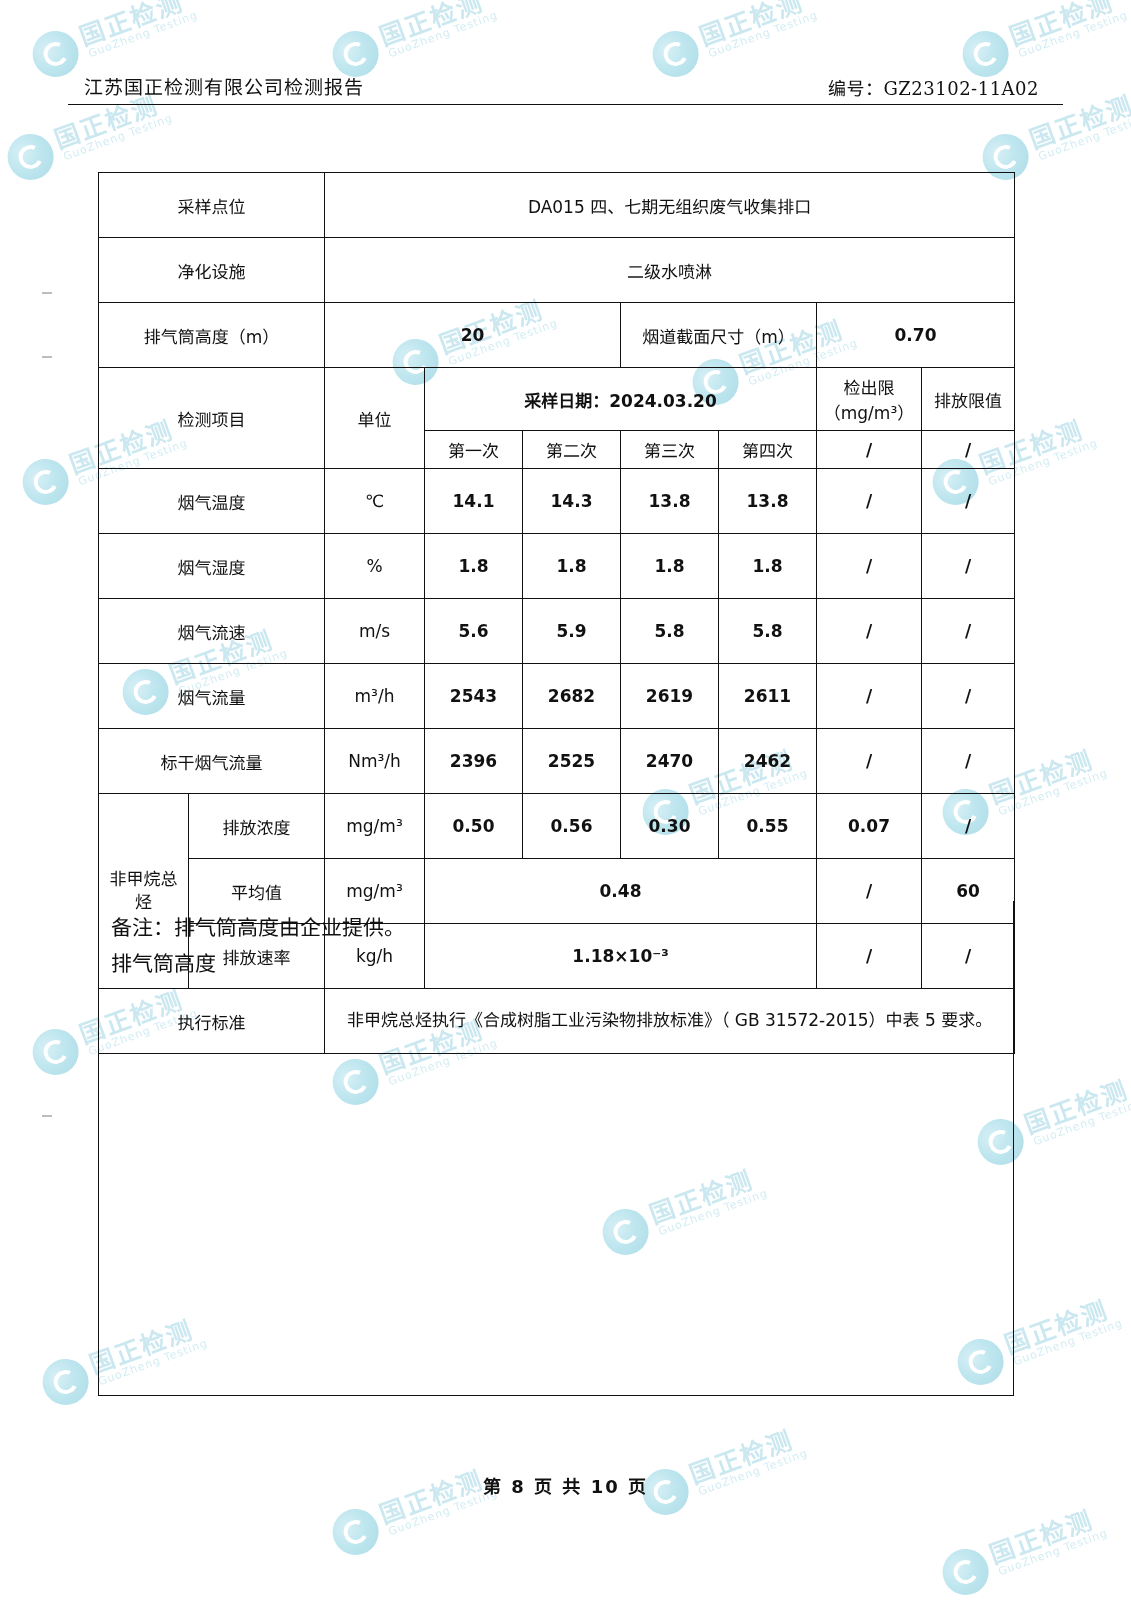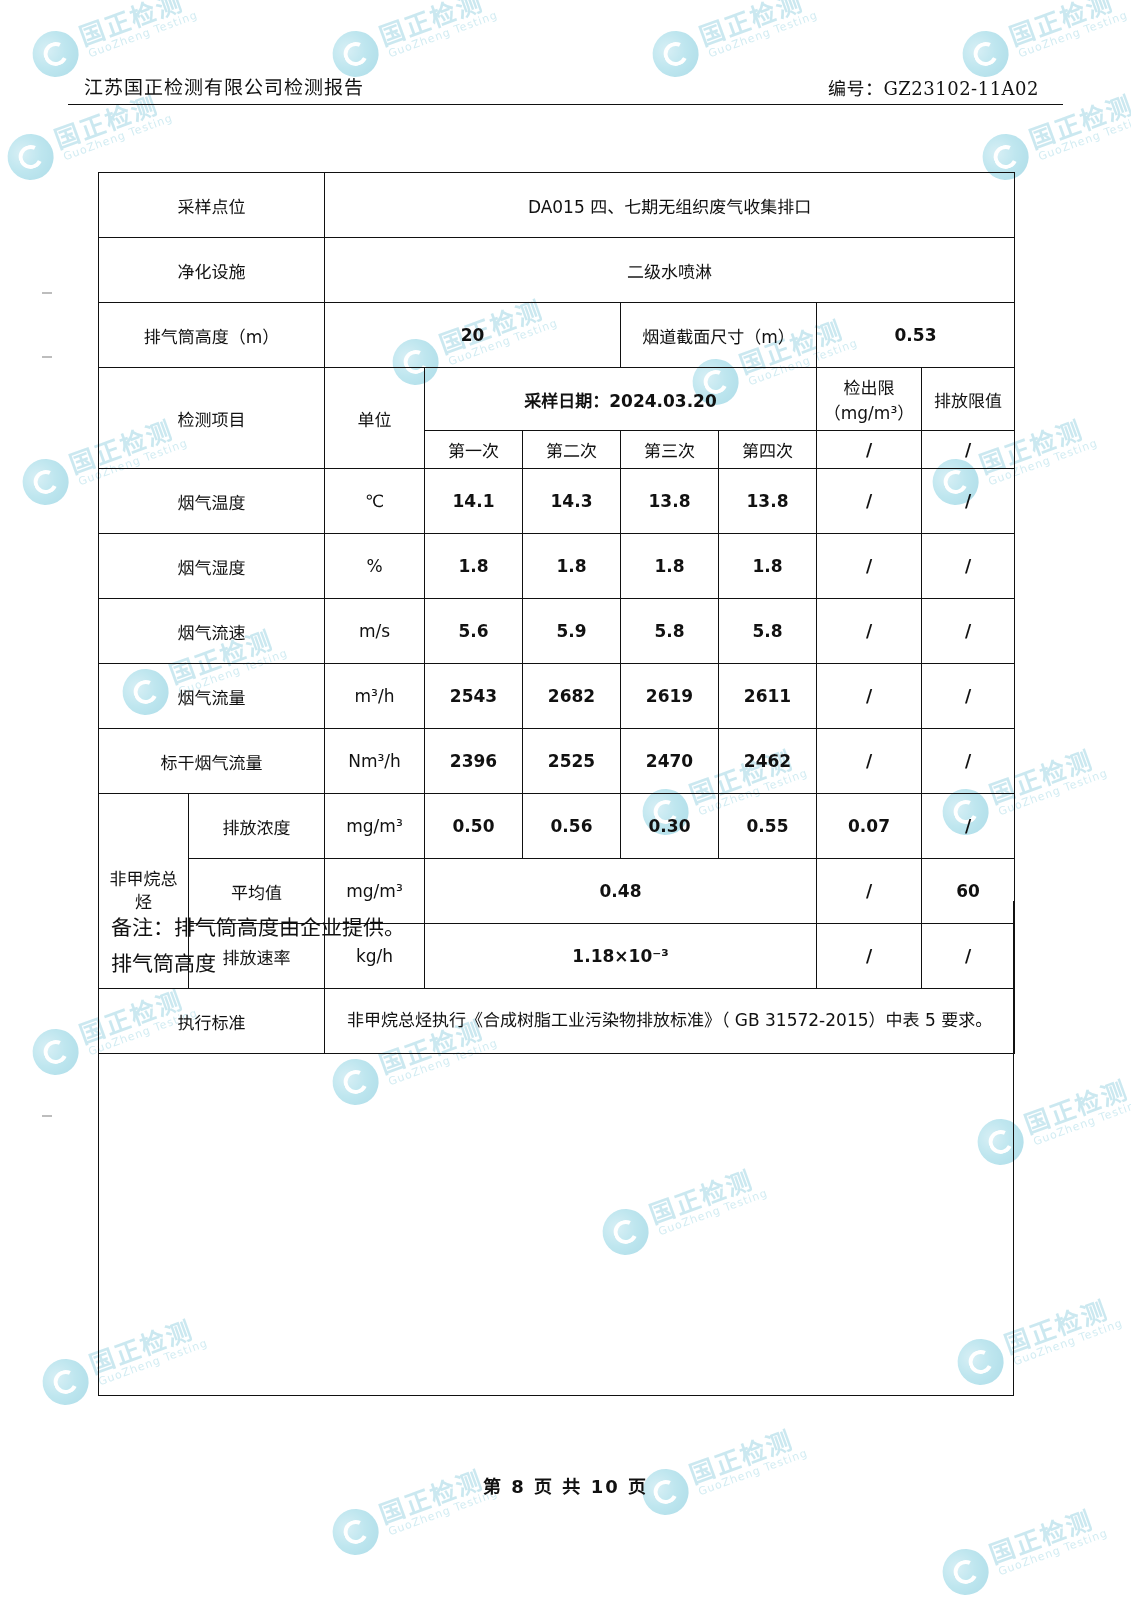--- a/index.html
+++ b/index.html
@@ -346,21 +346,21 @@
 
     <tr>
       <td colspan="2" class="tall">净化设施</td>
       <td colspan="7" class="tall">二级水喷淋</td>
     </tr>
 
     <tr>
       <td colspan="2" class="tall">排气筒高度（m）</td>
       <td colspan="3" class="num">20</td>
       <td colspan="2">烟道截面尺寸（m）</td>
-      <td colspan="2" class="num">0.53</td>
+      <td colspan="2" class="num">0.70</td>
     </tr>
 
     <tr>
       <td colspan="2" rowspan="2" class="tall">检测项目</td>
       <td rowspan="2">单位</td>
       <td colspan="4" class="num">采样日期：2024.03.20</td>
       <td>
         <div>检出限</div>
         <div>（mg/m³）</div>
       </td>

